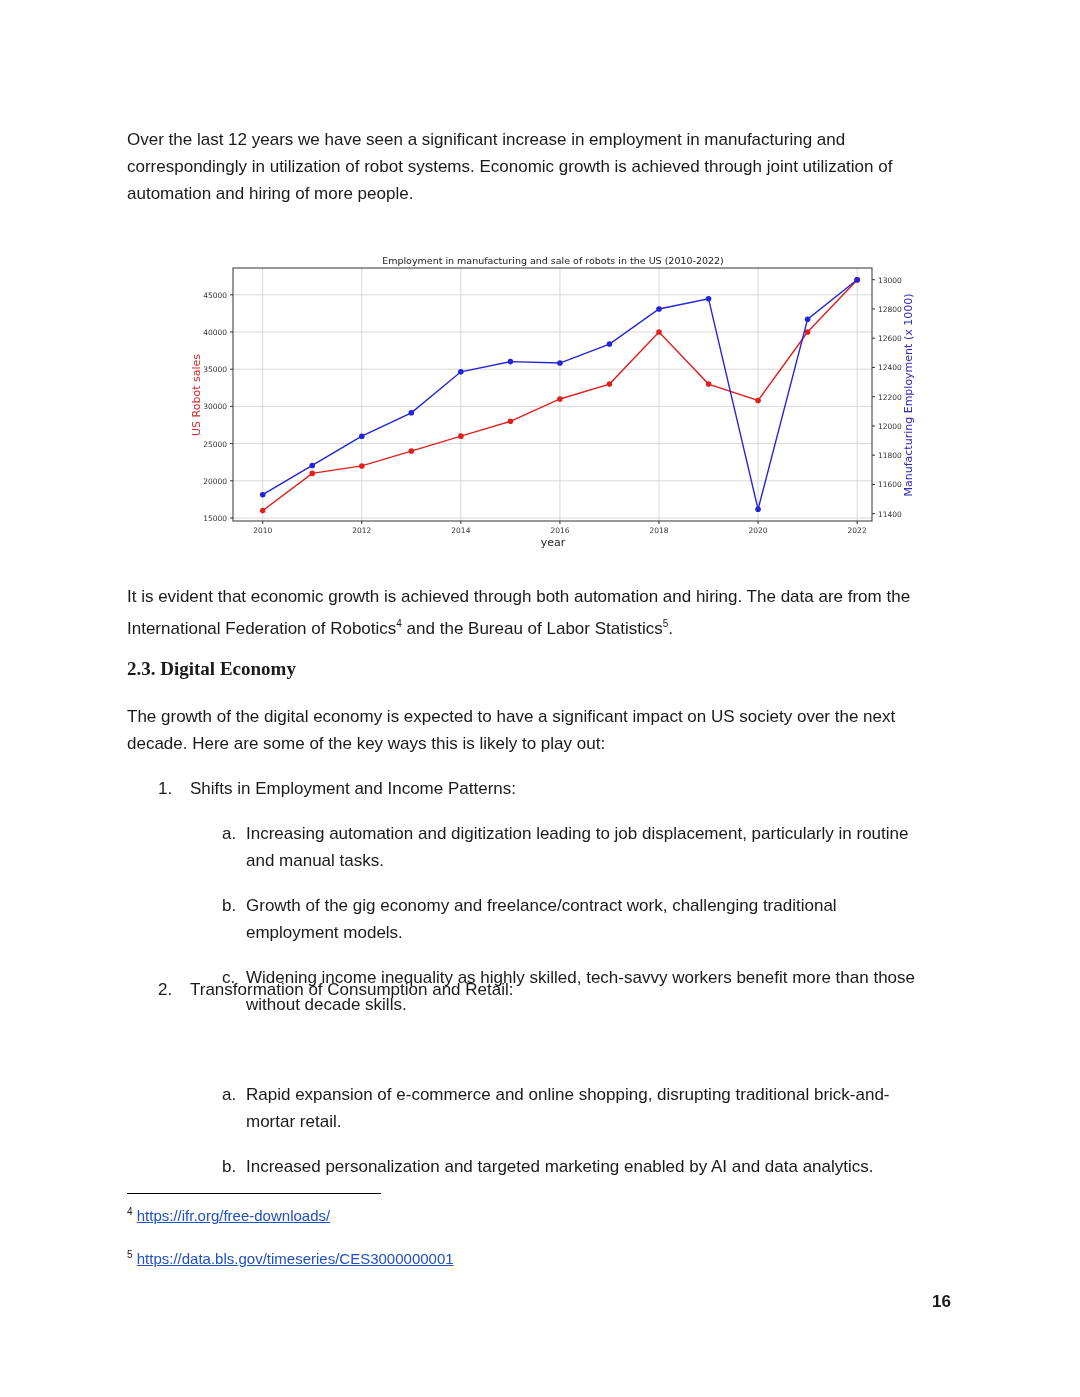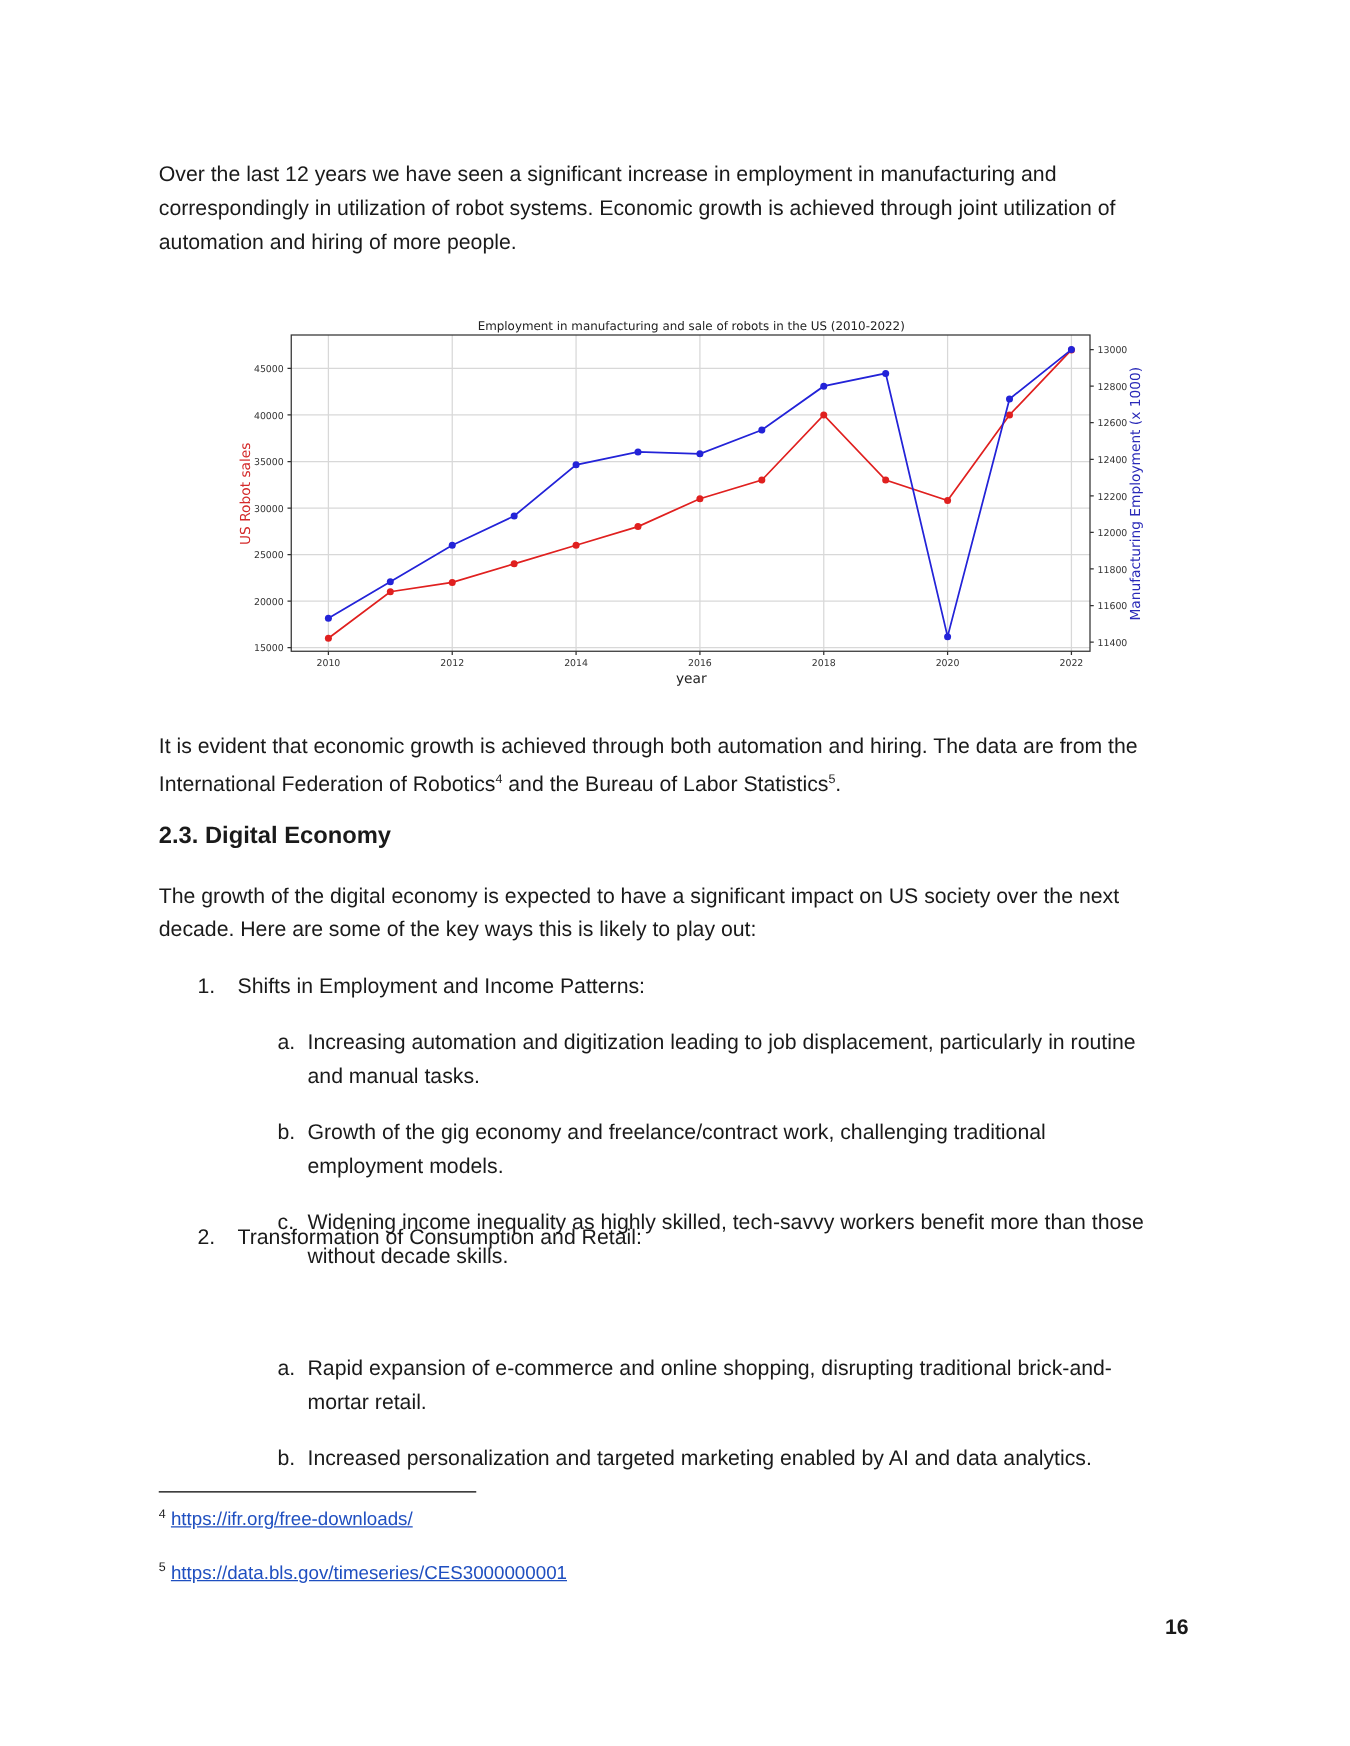--- a/index.html
+++ b/index.html
@@ -1,18 +1,18 @@
 <!DOCTYPE html>
 <html><head>
 <meta charset="utf-8">
 <style>
   html, body { margin:0; padding:0; background:#fff; }
   body { width:1080px; height:1397px; position:relative; font-family:"Liberation Sans", sans-serif; color:#1a1a1a; }
   .p { position:absolute; left:127px; width:820px; font-size:17px; line-height:27px; }
-  .h { position:absolute; left:127px; font-size:19px; font-weight:bold; }
+  .h { position:absolute; left:127px; font-size:19px; font-weight:bold;font-family:Liberation Serif, serif; }
   .li1 { position:absolute; left:158px; font-size:17px; line-height:27px; width:780px; }
   .li1 .num { display:inline-block; width:32px; }
   .li2 { position:absolute; left:222px; font-size:17px; line-height:27px; width:700px; }
   .li2 .num { position:absolute; left:0; }
   .li2 .txt { display:block; margin-left:24px; }
   sup { font-size:10px; }
   .rule { position:absolute; left:127px; top:1193px; width:254px; height:1px; background:#000; }
   .fn { position:absolute; left:127px; font-size:15px; }
   .fn a { color:#1f4fc0; text-decoration:underline;text-align:right; }
   .pagenum { position:absolute; left:932px; top:1292px; font-size:17px;font-weight:bold; }

